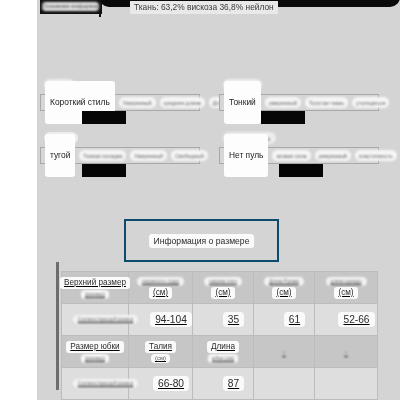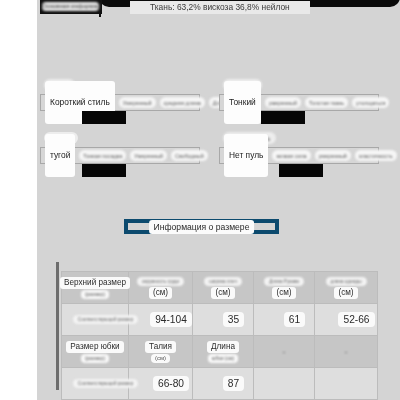--- a/index.html
+++ b/index.html
@@ -22,21 +22,21 @@
     position:absolute;left:99px;top:-12px;width:301px;height:19px;
     background:#0a0a0a;border-radius:0 0 10px 10px;
   }
   .top-caret{
     position:absolute;left:99px;top:0px;width:2px;height:17px;background:#111;
   }
   .fabric-pill{
     position:absolute;left:130px;top:1px;
     background:#e9e9e9;color:#3b3b3b;
     font-size:8.4px;line-height:10px;
-    padding:1px 20px 2px;border-radius:0;white-space:nowrap;
+    padding:1px 4px 2px;border-radius:0;white-space:nowrap;
   }
 
   
   .left-chip{
     position:absolute;left:40px;top:0px;width:62px;height:14px;
     background:#111;
   }
   .left-chip-inner{
     position:absolute;left:42px;top:2px;width:57px;height:9px;
     background:#e4e4e4;border-radius:4px;
@@ -82,22 +82,22 @@
     font-size:8.4px;line-height:11px;
     padding:16px 5px;border-radius:3px;
     filter:none;font-weight:400;
   }
   .redact{
     position:absolute;top:32px;width:44px;height:13px;background:#060606;
   }
 
   
   .sizebtn{
-    position:absolute;left:124px;top:219px;width:155px;height:15px;
-    border:4px solid #0c4a6e;background:#d4d4d4;box-sizing:border-box;
+    position:absolute;left:124px;top:219px;width:155px;height:43px;
+    border:2px solid #0c4a6e;background:#d4d4d4;box-sizing:border-box;
   }
   .sizebtn span{
     position:absolute;left:50%;top:50%;transform:translate(-50%,-50%);
     background:#fbfbfb;color:#2a2a2a;
     font-size:8.6px;line-height:12px;
     padding:1px 5px;border-radius:3px;white-space:nowrap;
   }
 
   
   .tbl-bar{
@@ -107,21 +107,21 @@
     position:absolute;left:61px;top:271px;width:311px;
     border-collapse:collapse;table-layout:fixed;
   }
   table.sizetable td{
     border:1px solid #bcbcbc;
     padding:0;text-align:center;vertical-align:middle;
     height:31px;
   }
   tr.hdr td{background:#c6c6c6;}
   tr.val td{background:#dedede;padding-left:21px;}
-  .cellwrap{display:flex;flex-direction:column;align-items:center;justify-content:center;gap:1px;}
+  .cellwrap{display:flex;flex-direction:column;align-items:center;justify-content:center;gap:1px;text-decoration:underline;}
   .lbl-big{
     background:#fafafa;color:#2d2d2d;
     font-size:8.2px;line-height:11px;
     padding:0.5px 4px;border-radius:3px;white-space:nowrap;
   }
   .lbl-sub{
     background:#fafafa;color:#565656;
     font-size:6px;line-height:8px;
     padding:0.5px 4px;border-radius:4px;white-space:nowrap;
   }

